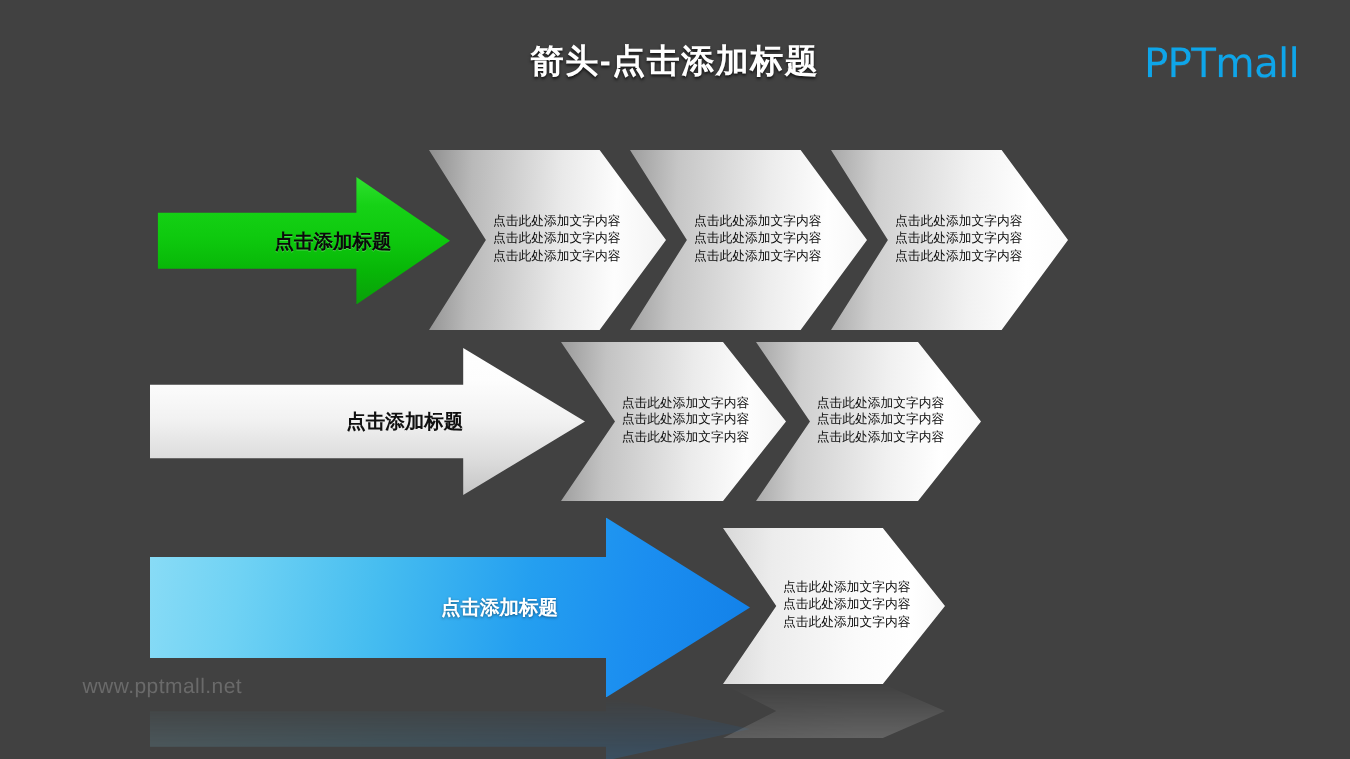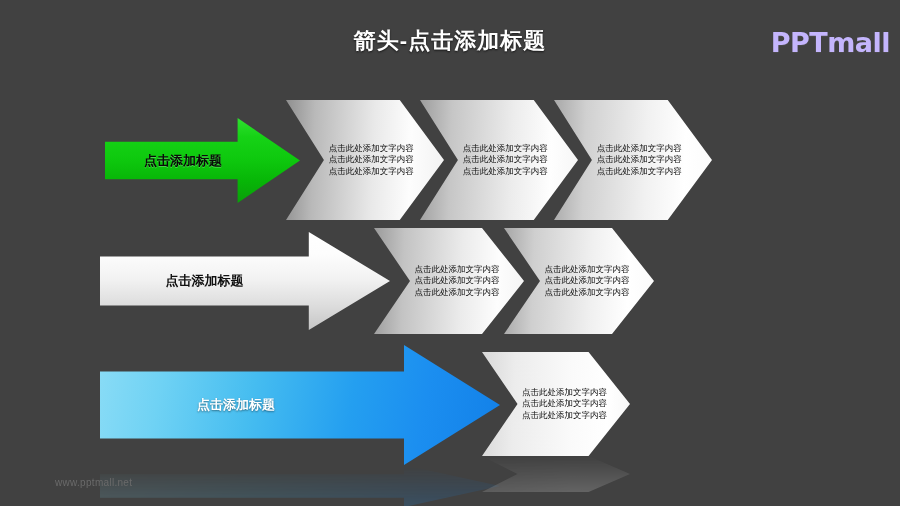--- a/index.html
+++ b/index.html
@@ -14,30 +14,30 @@
 
   
   #slide-title{
     position:absolute;left:0;top:26px;width:900px;
     text-align:center;
     font-size:22px;font-weight:bold;color:#ffffff;
     letter-spacing:1px;
     text-shadow:0 1px 2px rgba(0,0,0,.7);
   }
   #brand-logo{
-    position:absolute;right:10px;top:27px;
-    font-size:27px;font-weight:bold;
-    color:#c4b5fd;
+    position:absolute;right:34px;top:27px;
+    font-size:27px;font-weight:normal;
+    color:#0ea5e9;
     letter-spacing:-.5px;
     font-family:"DejaVu Sans",sans-serif;
     text-shadow:0 1px 0 rgba(255,255,255,.05);
   }
   #footer-url{
-    position:absolute;left:55px;top:477px;
-    font-size:10px;color:#6a6a6a;
+    position:absolute;left:55px;top:449px;
+    font-size:14px;color:#6a6a6a;
     letter-spacing:.3px;
   }
 
   
   .row{position:absolute;}
 
   
   .chev{
     position:absolute;
     clip-path:polygon(0% 0%, 72% 0%, 100% 50%, 72% 100%, 0% 100%, 24% 50%);
@@ -72,21 +72,21 @@
 
   
   .r3 .chev{
     top:0;height:104px;width:148px;
     background:linear-gradient(92deg,#d8d8d8 0%,#ececec 22%,#fafafa 60%,#ffffff 84%,#f7f7f7 100%);
   }
 
   
   .bigarrow{
     position:absolute;
-    display:flex;align-items:center;justify-content:center;
+    display:flex;align-items:center;justify-content:flex-end;
     filter:drop-shadow(5px 6px 6px rgba(0,0,0,.6));
   }
   .bigarrow .btext{
     position:relative;
     font-size:13px;font-weight:bold;
     font-family:"DejaVu Sans","Liberation Sans",sans-serif;
     white-space:nowrap;
     z-index:3;
     margin-right:14%;
   }

